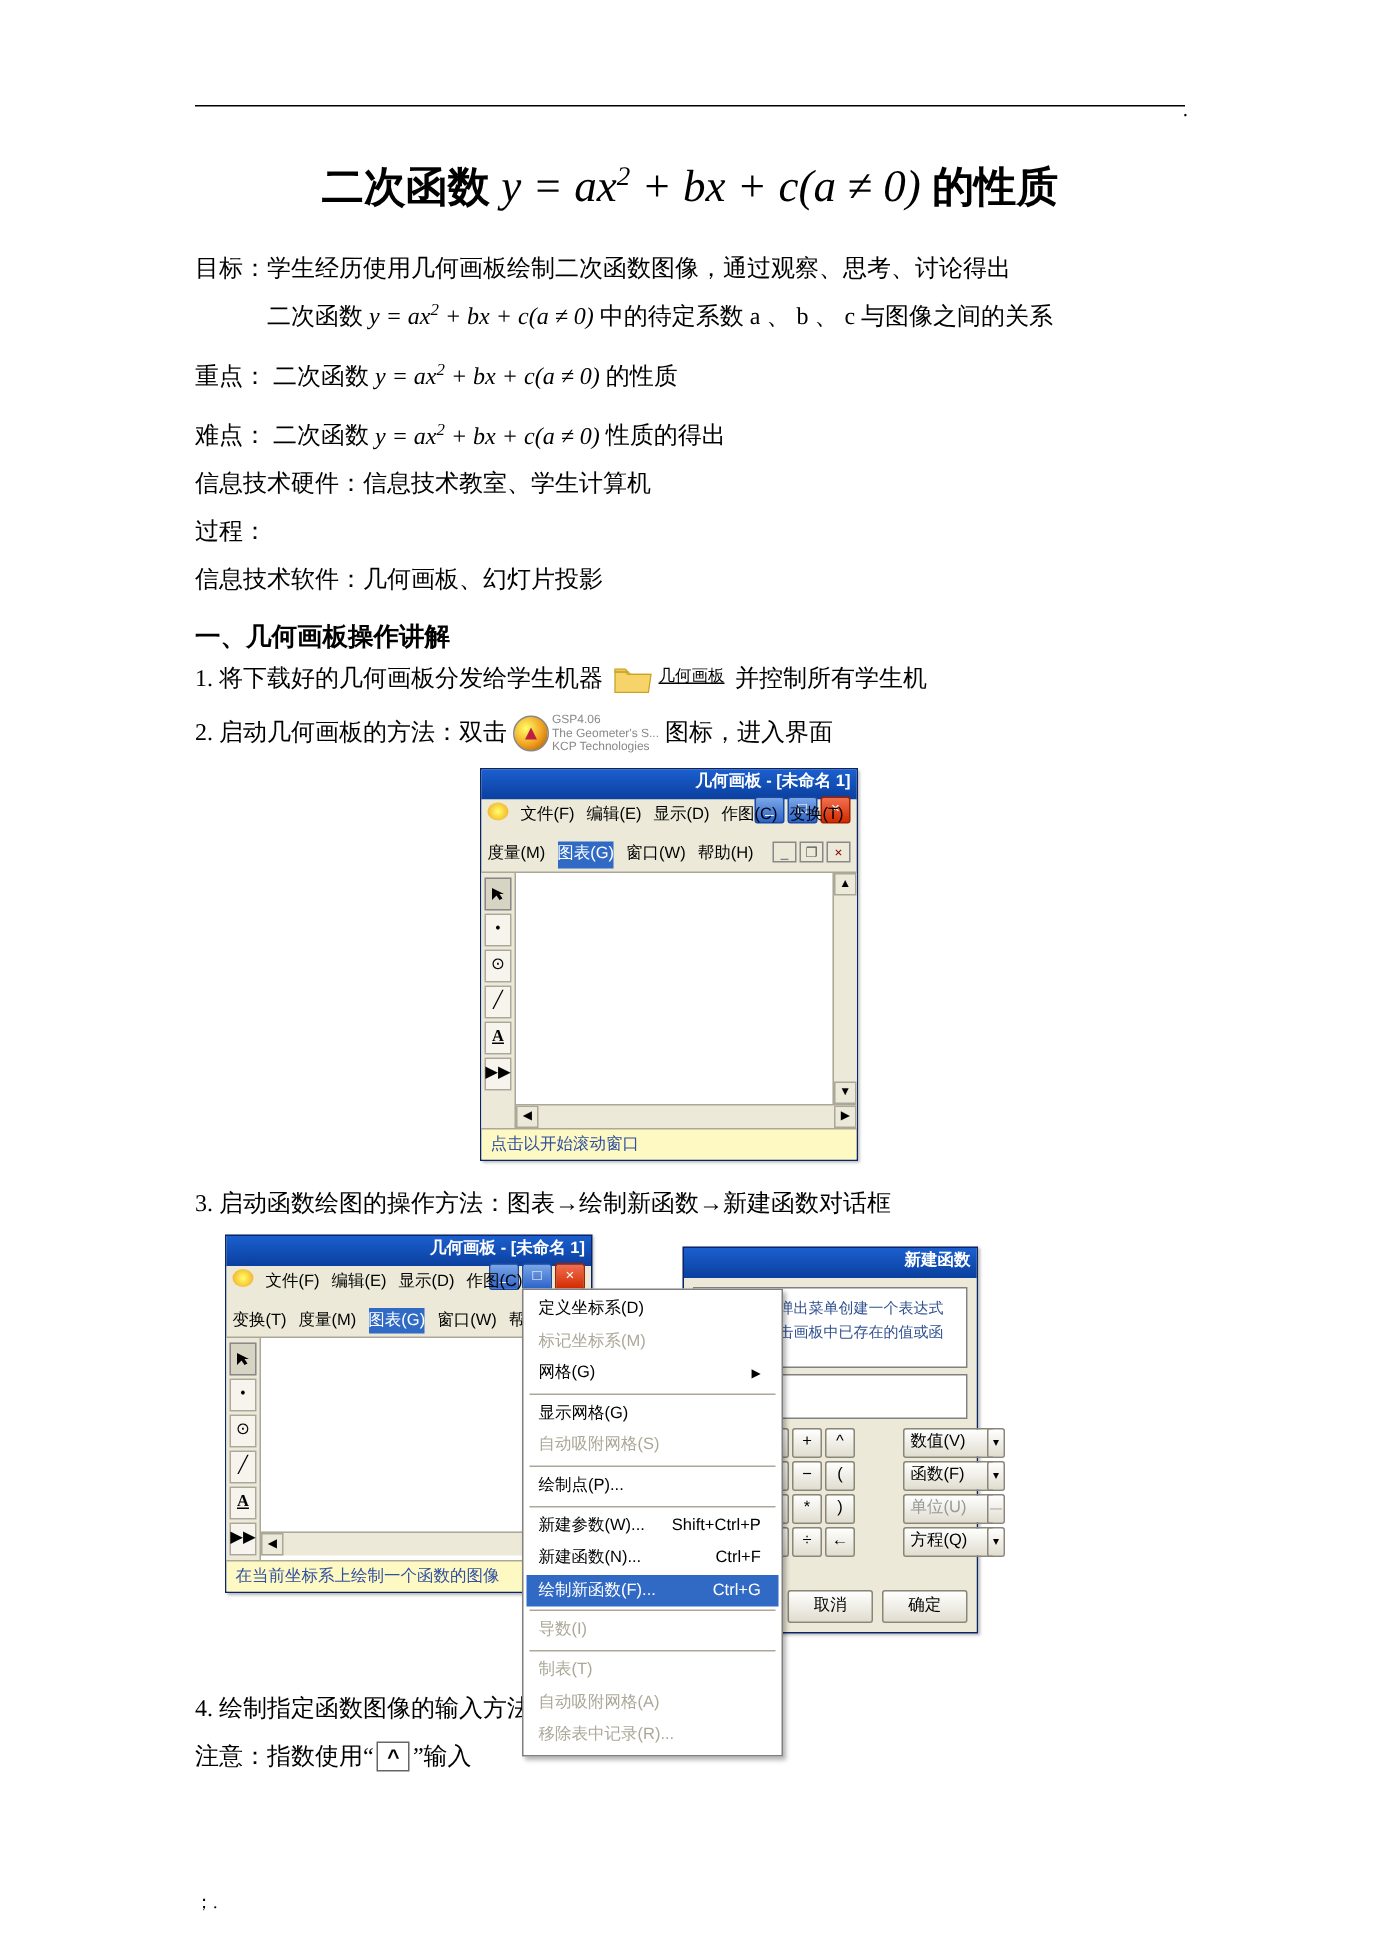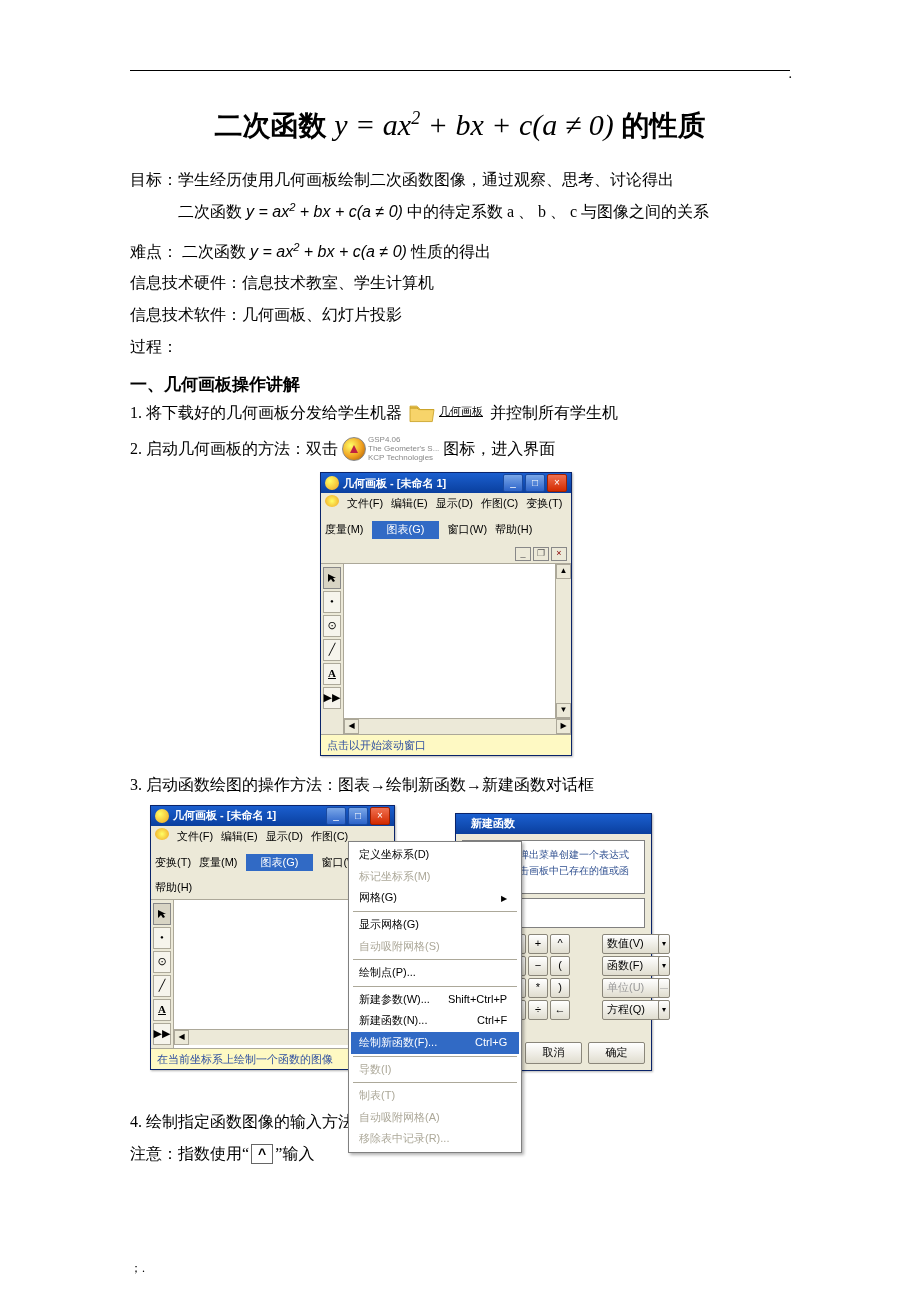--- a/index.html
+++ b/index.html
@@ -37,21 +37,21 @@
   }
   h1 .formula {
     font-family: "Times New Roman", serif;
     font-style: italic;
     font-weight: normal;
     font-size: 30px;
   }
   h1 .formula sup { font-size: 0.6em; }
   .para { margin: 6px 0; }
   .para .fml {
-    font-family: Liberation Sans, sans-serif;
+    font-family: Liberation Serif, serif;
     font-style: italic;
   }
   .para .fml sup { font-size: 0.7em; }
   .indent-line { padding-left: 48px; }
   .section-title {
     font-family: "SimHei", "黑体", sans-serif;
     font-weight: bold;
     font-size: 17px;
     margin-top: 12px;
   }
@@ -112,23 +112,24 @@
     margin: 8px 0 8px 60px;
     display: inline-block;
     color: #000;
     vertical-align: top;
   }
   .win .titlebar {
     background: linear-gradient(to bottom, #1b5fcf, #0a3f9e);
     color: #fff;
     height: 20px;
     display: flex;
-    align-items: center;
+    align-items: flex-end;
     padding: 0 4px;
     font-size: 11px;
+    flex-direction: column;
   }
   .titlebar .title-icon {
     width: 14px; height: 14px;
     border-radius: 50%;
     background: radial-gradient(circle at 35% 35%, #ff6, #f0a020);
     margin-right: 4px;
     display: inline-block;
   }
   .titlebar .title-text { flex: 1; font-weight: bold; }
   .titlebar .win-btns { display: flex; gap: 2px; }
@@ -150,21 +151,21 @@
     padding: 2px 4px;
     display: flex;
     flex-wrap: wrap;
     gap: 8px;
     font-size: 11px;
   }
   .menubar .mi { white-space: nowrap; }
   .menubar .mi.active {
     background: #316ac5;
     color: #fff;
-    padding: 0 15px;
+    padding: 0 0;
   }
   .mdi-btns {
     margin-left: auto;
     display: flex;
     gap: 2px;
   }
   .mdi-btns .mdi {
     width: 14px; height: 12px;
     border: 1px solid #888;
     background: #ece9d8;
@@ -349,31 +350,37 @@
 
   <div class="para">
     <span>目标：</span><span>学生经历使用几何画板绘制二次函数图像，通过观察、思考、讨论得出</span>
   </div>
   <div class="para indent-line">
     <span>二次函数 </span>
     <span class="fml"><i>y</i> = <i>ax</i><sup>2</sup> + <i>bx</i> + <i>c</i>(<i>a</i> ≠ 0)</span>
     <span> 中的待定系数 a 、 b 、 c 与图像之间的关系</span>
   </div>
 
+  <div class="para" style="margin-top:14px">
+    <span>重点：</span>
+    <span>二次函数 </span>
+    <span class="fml"><i>y</i> = <i>ax</i><sup>2</sup> + <i>bx</i> + <i>c</i>(<i>a</i> ≠ 0)</span>
+    <span> 的性质</span>
+  </div>
 
   <div class="para" style="margin-top:14px">
     <span>难点：</span>
     <span>二次函数 </span>
     <span class="fml"><i>y</i> = <i>ax</i><sup>2</sup> + <i>bx</i> + <i>c</i>(<i>a</i> ≠ 0)</span>
     <span> 性质的得出</span>
   </div>
 
   <div class="para">信息技术硬件：信息技术教室、学生计算机</div>
+  <div class="para">过程：</div>
   <div class="para">信息技术软件：几何画板、幻灯片投影</div>
-  <div class="para">过程：</div>
 
   <div class="section-title">一、几何画板操作讲解</div>
 
   <div class="step-line">
     <span>1. 将下载好的几何画板分发给学生机器</span>
     <span class="folder-icon">
       <svg viewBox="0 0 32 28">
         <path d="M2 8 L2 24 L28 24 L30 10 L14 10 L12 8 Z" fill="#f7d46a" stroke="#c9a227"></path>
         <path d="M2 8 L10 8 L12 10 L30 10" fill="none" stroke="#c9a227"></path>
         <path d="M2 6 L10 6 L12 8 L2 8 Z" fill="#f3c94e" stroke="#c9a227"></path>

